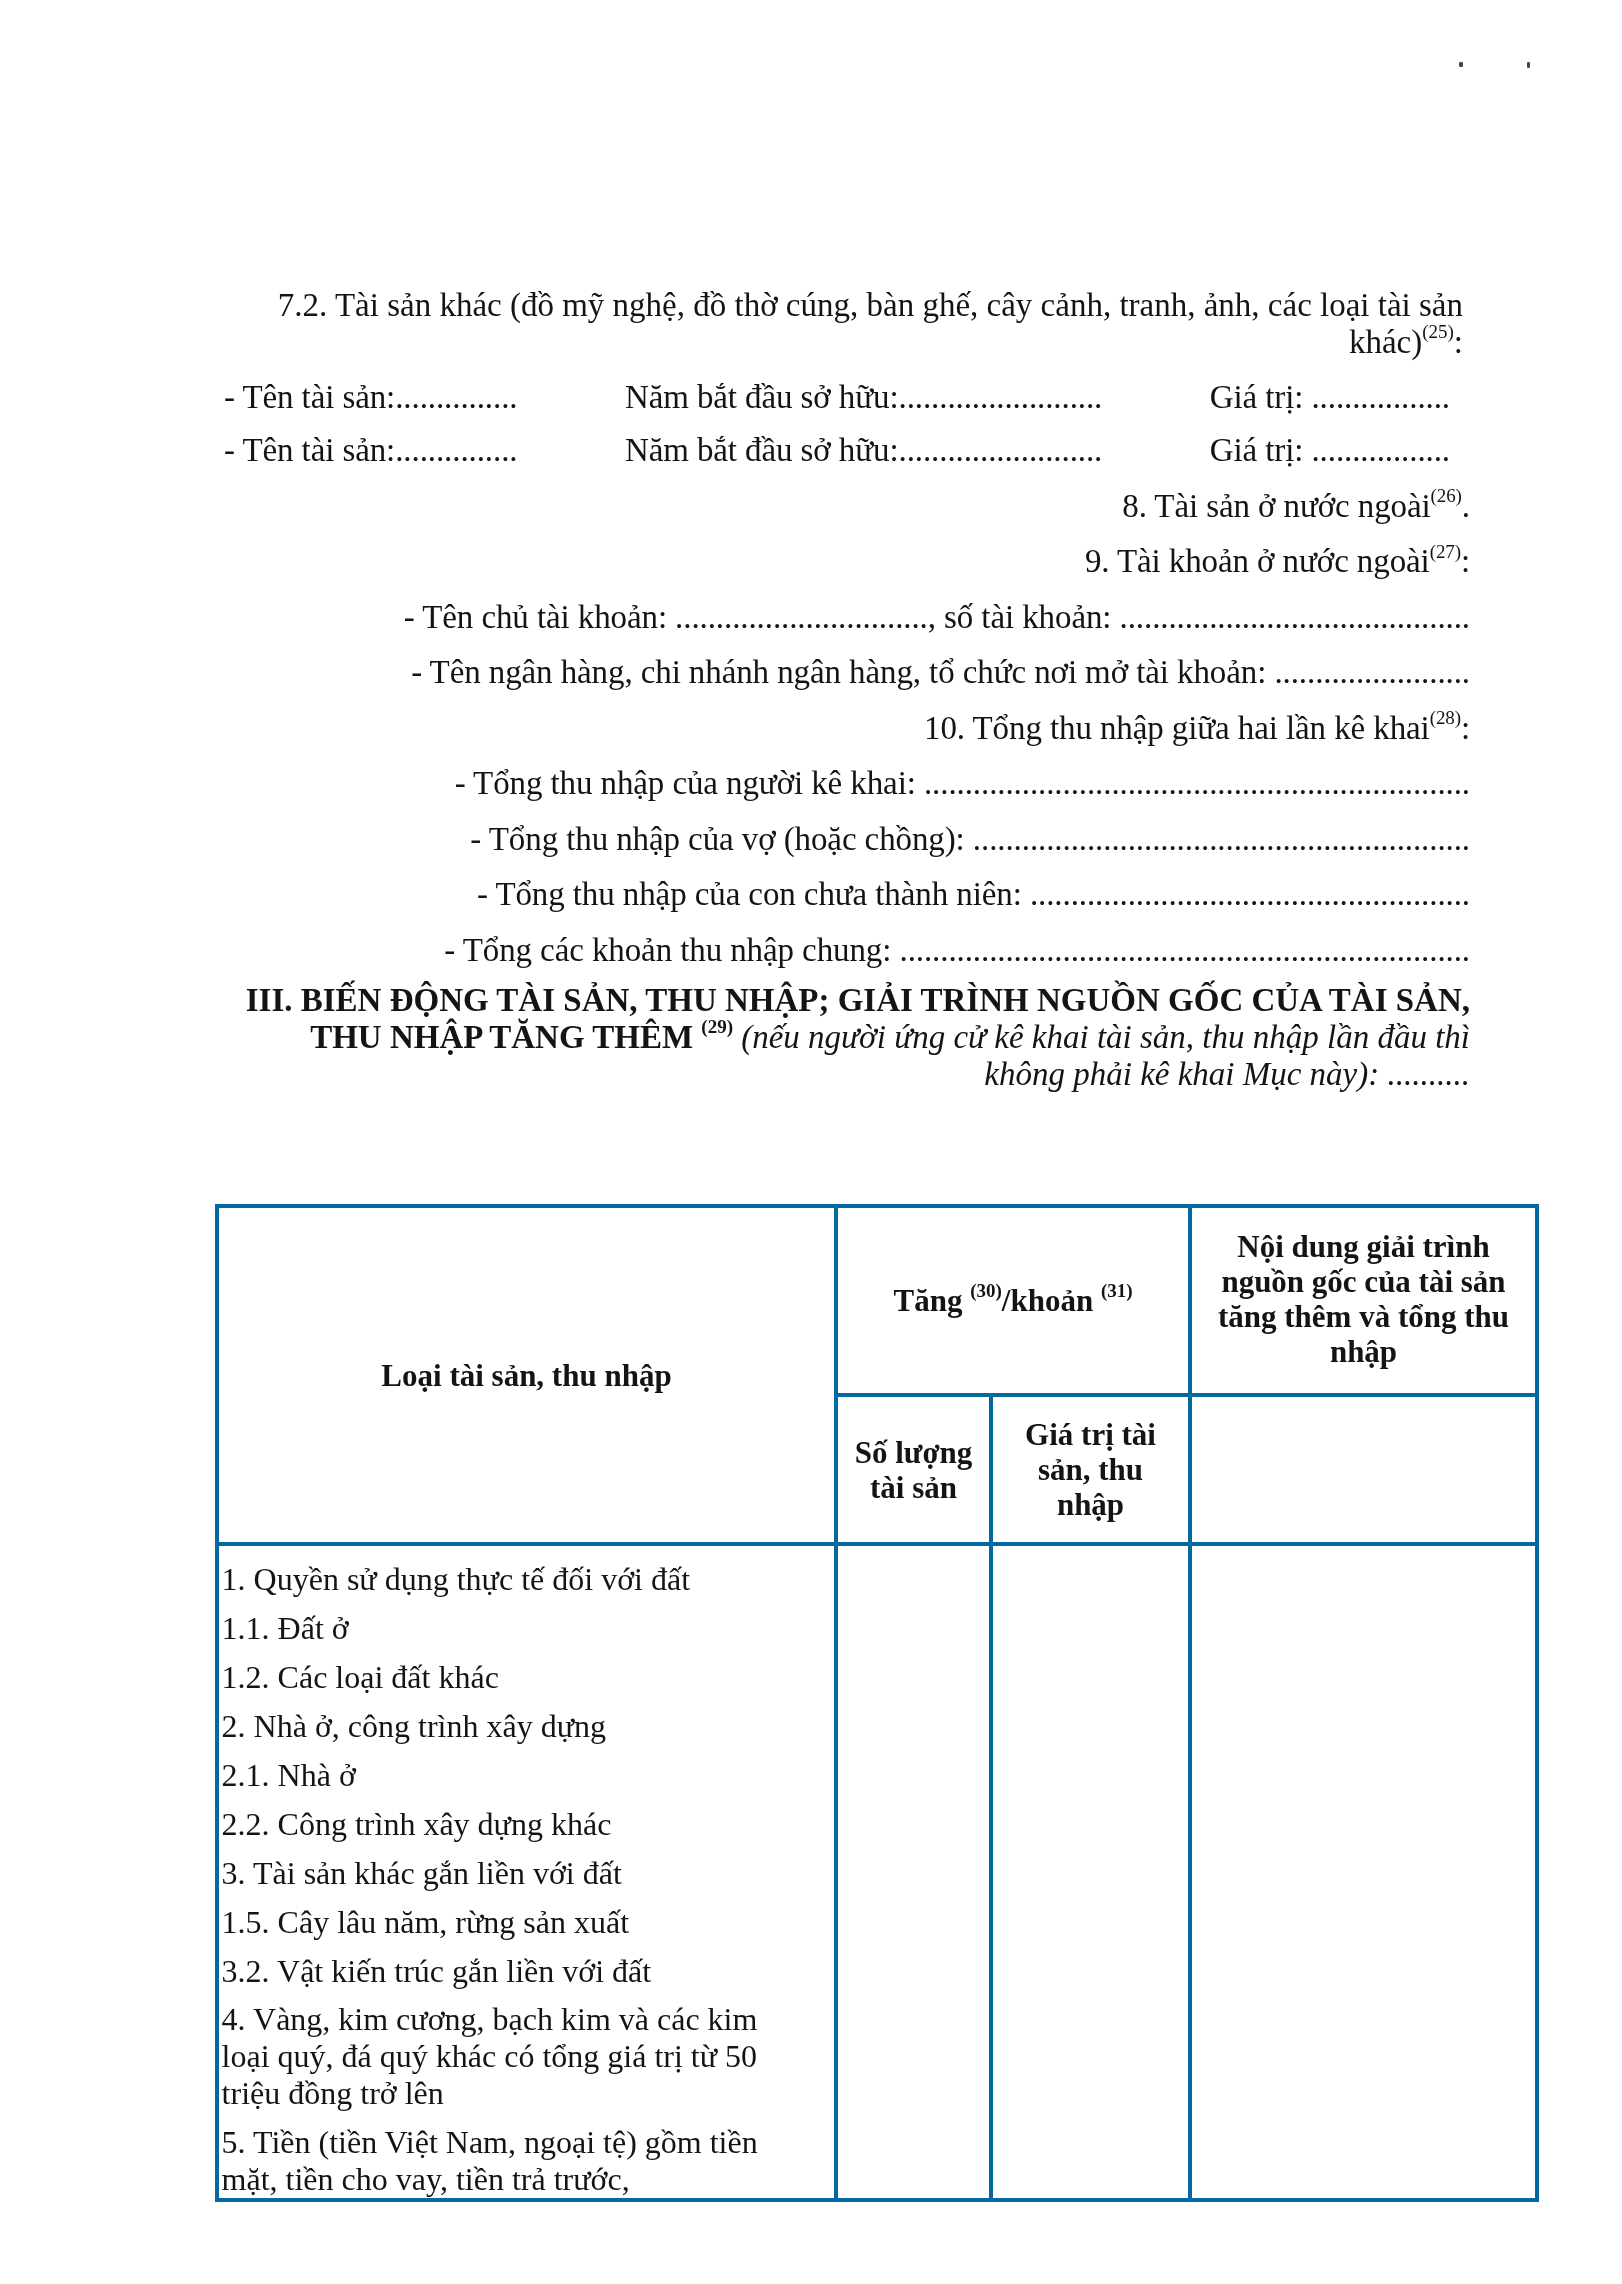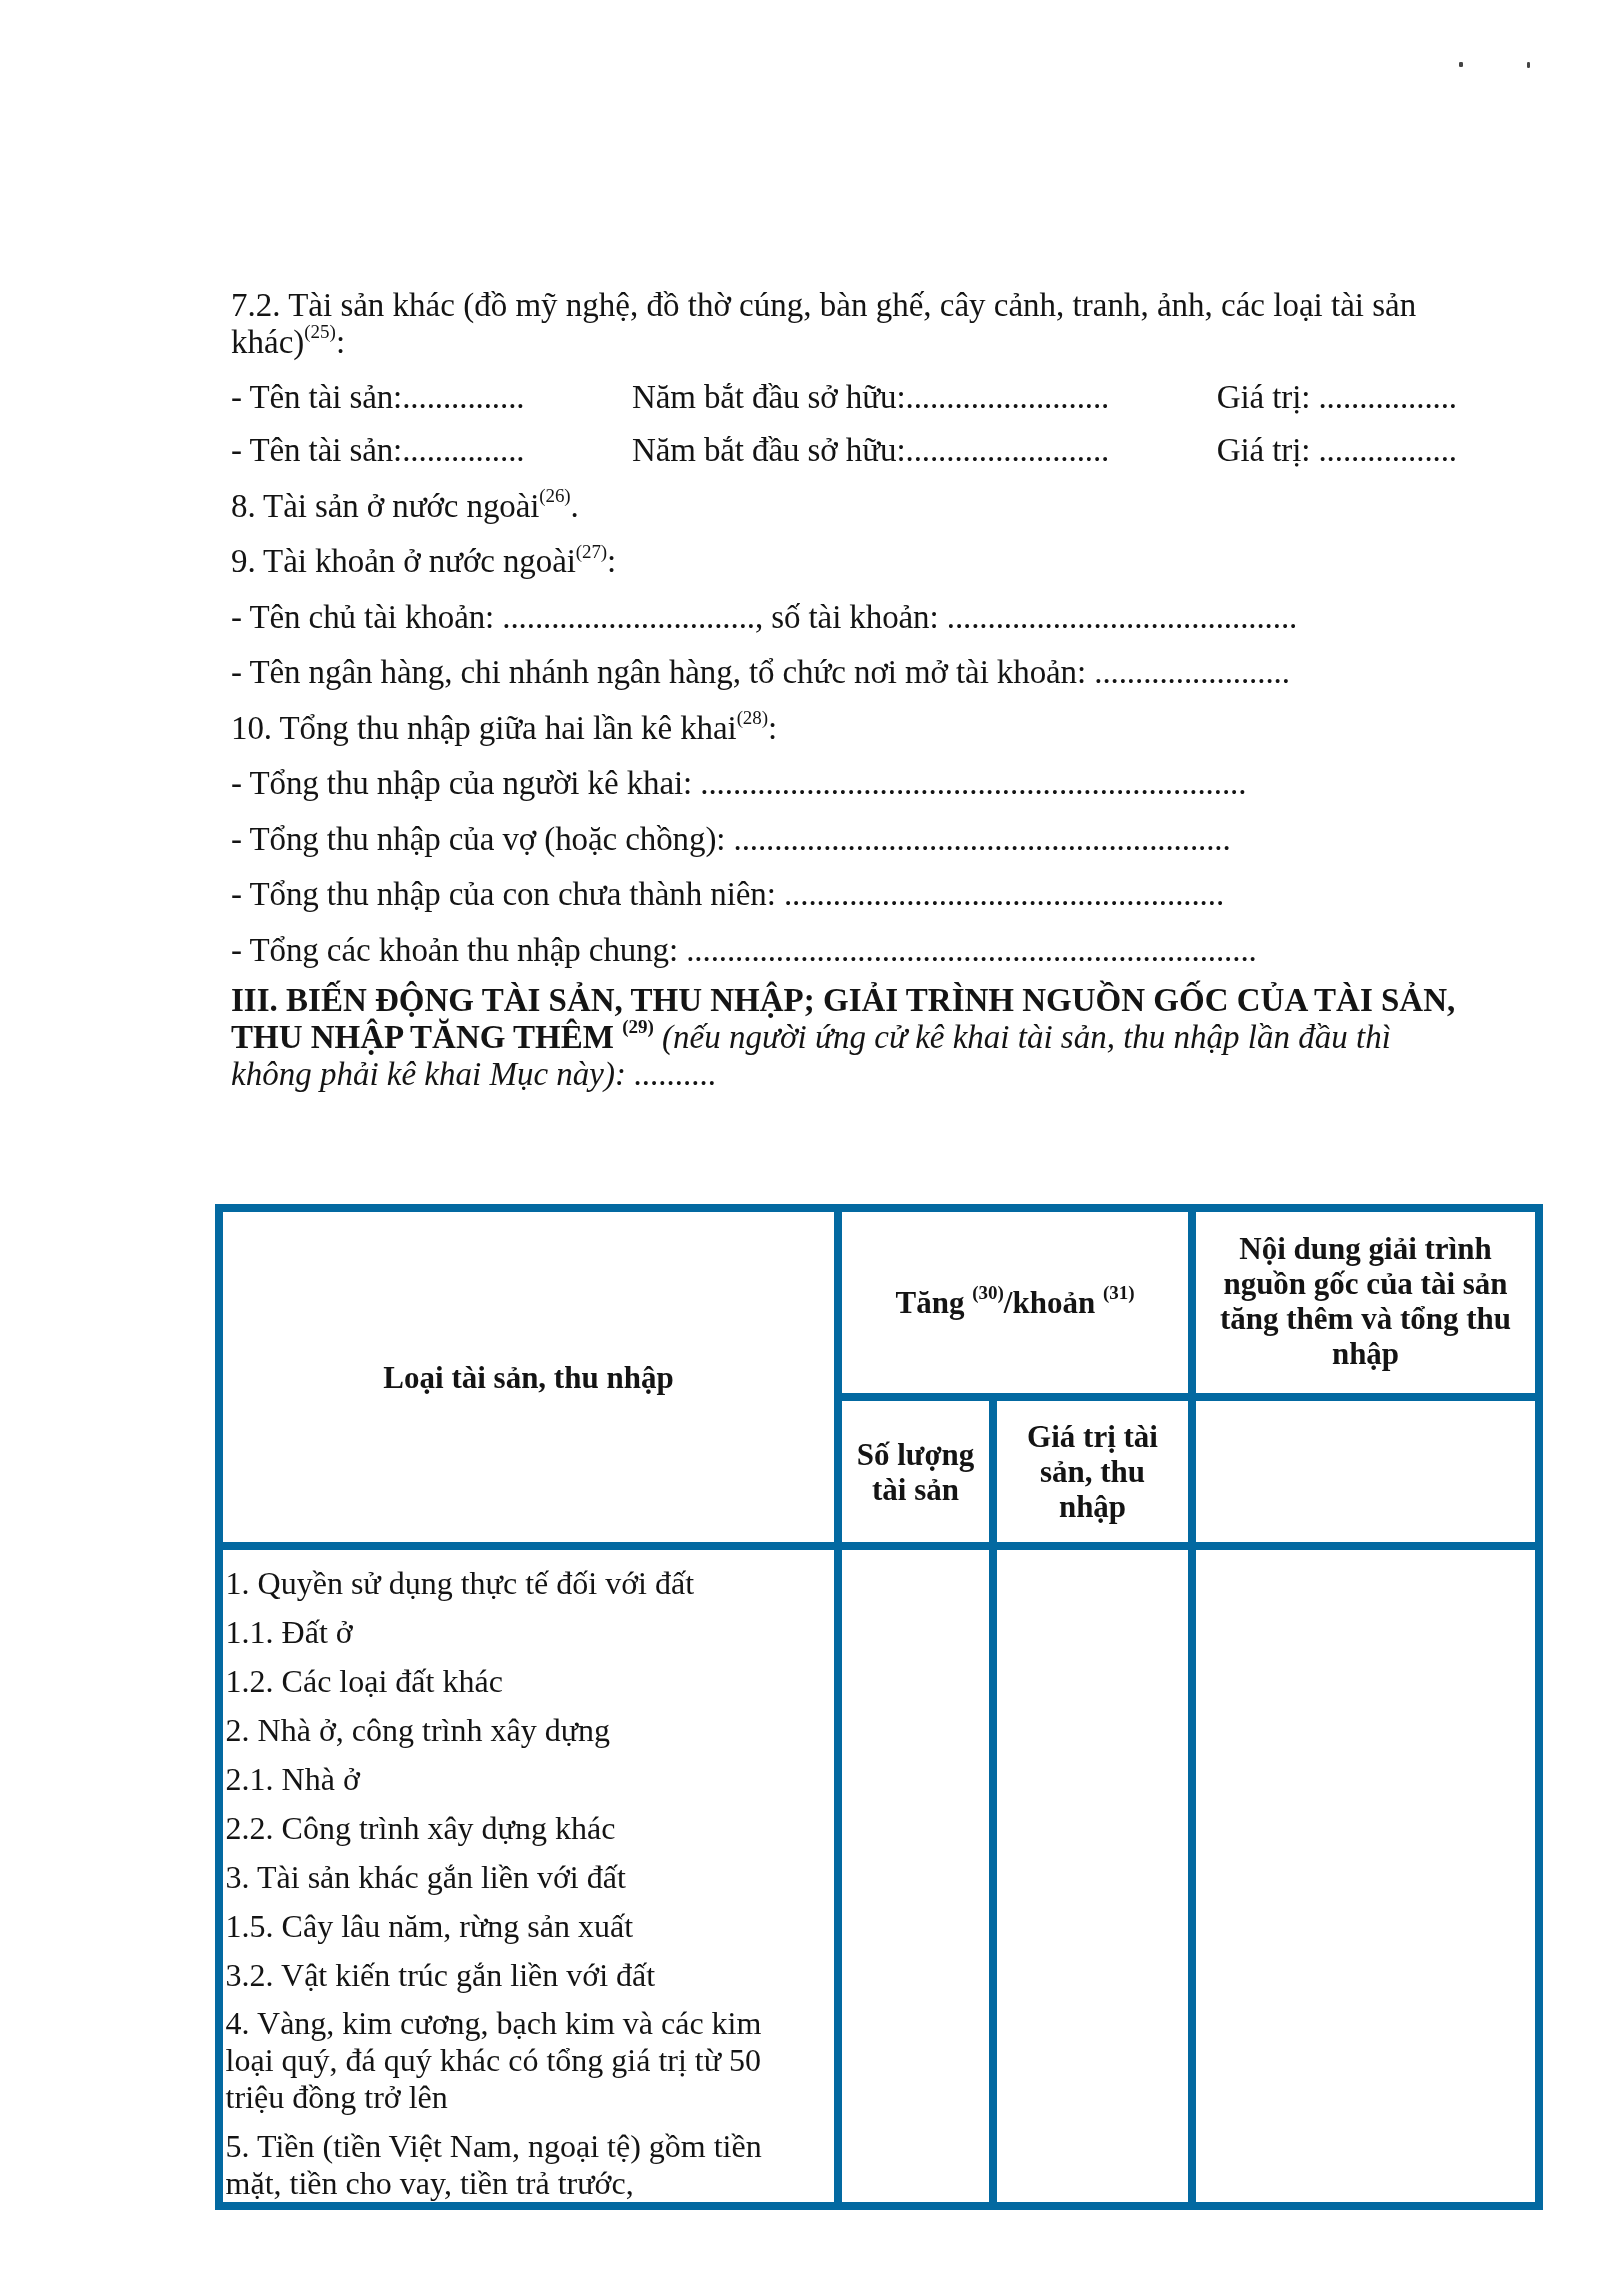--- a/index.html
+++ b/index.html
@@ -5,34 +5,34 @@
   html, body { margin: 0; padding: 0; background: #ffffff; }
   body {
     width: 1623px; height: 2284px; position: relative; overflow: hidden;
     font-family: "Liberation Serif", "DejaVu Serif", serif;
     color: #141414;
   }
   .speck { position: absolute; width: 3.9px; height: 4.6px; background: #444; border-radius: 1.3px; }
   .speck.s1 { left: 1459px; top: 62px; }
   .speck.s2 { left: 1527px; top: 62px; width: 3.3px; height: 5.9px; }
 
-  .content { position: absolute; left: 231px; top: 287px; width: 1246px; }
+  .content { position: absolute; left: 224px; top: 287px; width: 1246px; text-align: right; }
   .line { font-size: 33px; line-height: 45px; height: 45px; white-space: nowrap; letter-spacing: -0.1px; gap: 19px; }
   .para { font-size: 33px; line-height: 37px; }
   sup { font-size: 19px; line-height: 0; position: relative; top: -2.6px; vertical-align: super; }
   .b-line { display: flex; justify-content: space-between; white-space: nowrap; }
 
   .heading { font-size: 33px; line-height: 37px; font-weight: bold; margin-top: 9.2px; }
   .heading .note { font-weight: normal; font-style: italic; }
 
   table.assets {
     position: absolute; left: 215px; top: 1204px; width: 1320px;
     border-collapse: collapse; table-layout: fixed;
   }
-  table.assets td, table.assets th { border: 8px solid #0369a1; padding: 0; vertical-align: middle; }
+  table.assets td, table.assets th { border: 4px solid #0369a1; padding: 0; vertical-align: middle; }
   table.assets th { font-weight: bold; font-size: 31px; line-height: 35px; text-align: center; }
   col.c1 { width: 619px; } col.c2 { width: 155px; } col.c3 { width: 199px; } col.c4 { width: 347px; }
   .row-top { height: 189px; }
   .row-sub { height: 149px; }
   .body-cell { vertical-align: top !important; padding-top: 9.2px !important; }
   .item { font-size: 32px; line-height: 49px; padding-left: 2.6px; }
   .item.wrap { line-height: 37px; padding-top: 5.2px; padding-bottom: 6.6px; }
   .blank-cell { vertical-align: top; }
 </style>
 </head>

